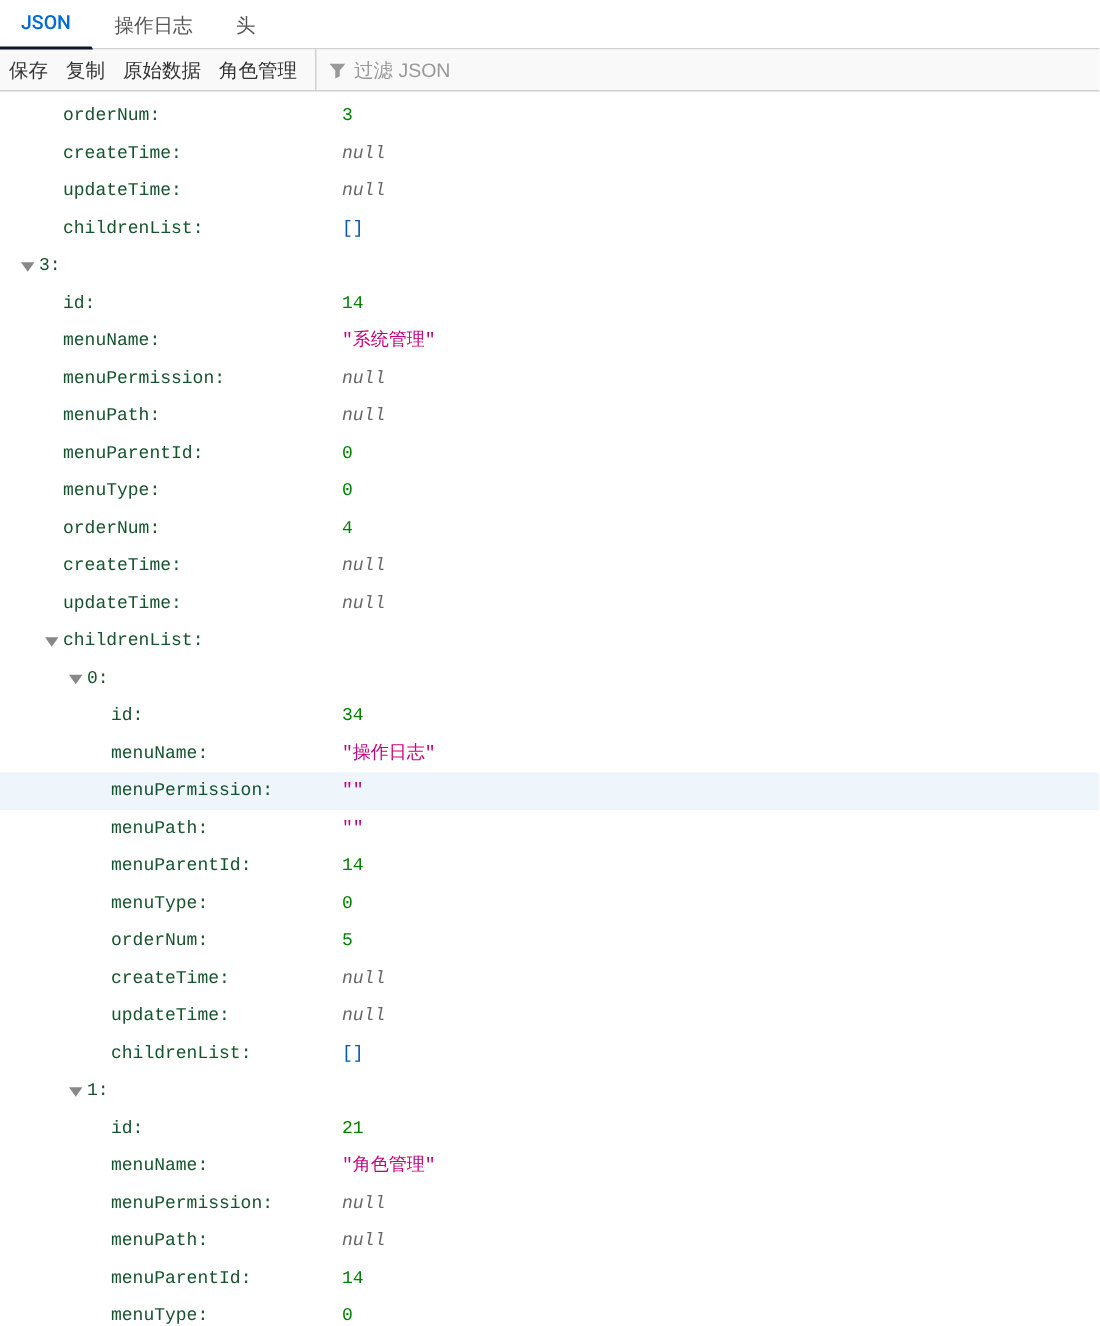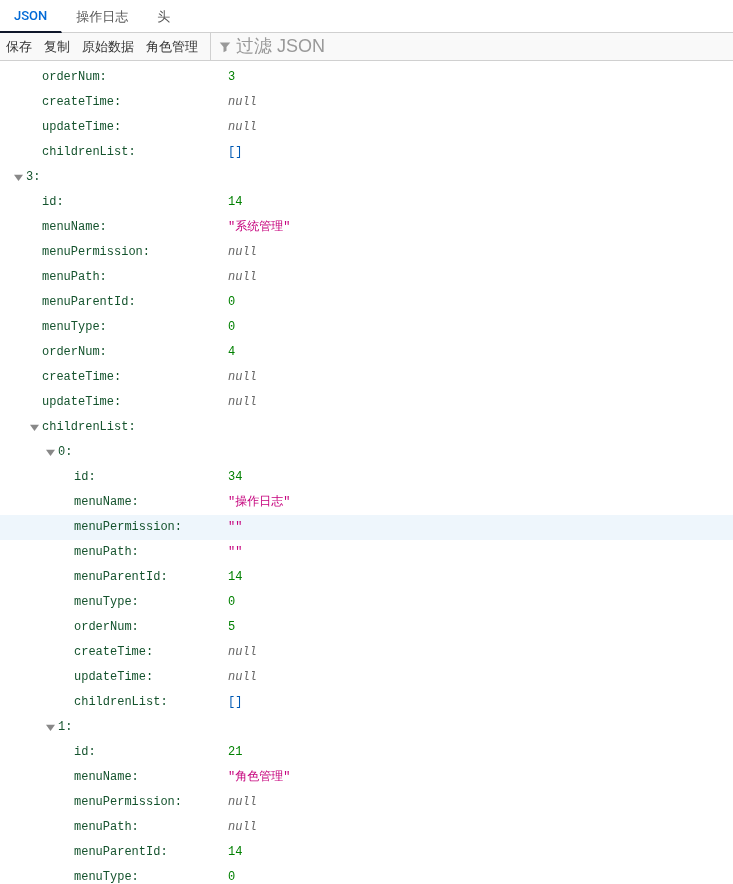--- a/index.html
+++ b/index.html
@@ -53,21 +53,21 @@
       height: 100%;
     }
     .filter-icon {
       margin-right: 5px;
       display: inline-flex;
     }
     .filter-input {
       border: none;
       background: transparent;
       outline: none;
-      font-size: 18px;
+      font-size: 13px;
       flex: 1;
       color: #333;
     }
     .filter-input::placeholder { color: #999; }
     .tree {
       font-family: "Consolas", "Monaco", "Courier New", monospace;
       font-size: 12px;
       padding-top: 4px;
     }
     .row {

